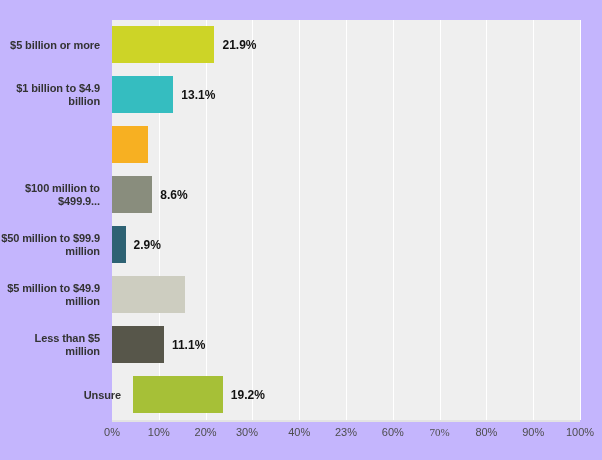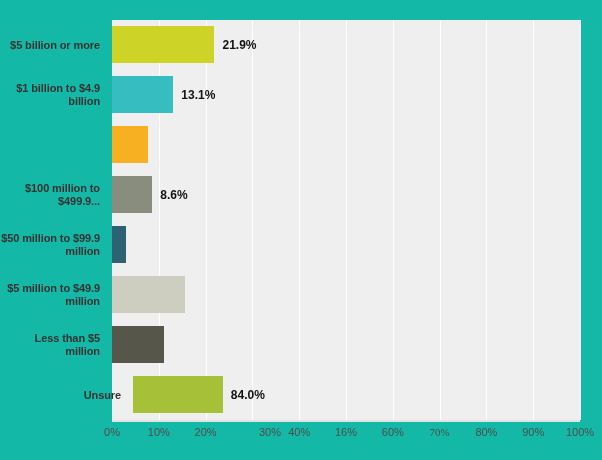--- a/index.html
+++ b/index.html
@@ -7,21 +7,21 @@
     padding: 0;
     background: #ffffff;
   }
   body {
     font-family: "Liberation Sans", sans-serif;
   }
   #chart-root {
     position: relative;
     width: 602px;
     height: 460px;
-    background: #14b8a6;
+    background: #c4b5fd;
     overflow: hidden;
   }
 
   
   #plot-area {
     position: absolute;
     left: 112px;
     top: 20px;
     width: 468px;
     height: 400px;
@@ -136,43 +136,45 @@
         <div class="bar" style="width: 36.036px; background: rgb(247, 176, 34);"></div>
       </div>
       <div class="row" style="top: 170px;">
         <div class="row-label">$100 million to $499.9...</div>
         <div class="bar" style="width: 40.248px; background: rgb(137, 141, 125);"></div>
         <div class="bar-value" style="left: 152.248px;">8.6%</div>
       </div>
       <div class="row" style="top: 220px;">
         <div class="row-label">$50 million to $99.9 million</div>
         <div class="bar" style="width: 13.572px; background: rgb(46, 98, 115);"></div>
+        <div class="bar-value" style="left: 125.572px;">2.9%</div>
       </div>
       <div class="row" style="top: 270px;">
         <div class="row-label">$5 million to $49.9 million</div>
         <div class="bar" style="width: 73.008px; background: rgb(205, 205, 192);"></div>
       </div>
       <div class="row" style="top: 320px;">
         <div class="row-label">Less than $5 million</div>
         <div class="bar" style="width: 51.948px; background: rgb(87, 86, 74);"></div>
+        <div class="bar-value" style="left: 163.948px;">11.1%</div>
       </div>
       <div class="row" style="top: 370px; margin-left: 21px;">
         <div class="row-label">Unsure</div>
         <div class="bar" style="width: 89.856px; background: rgb(166, 192, 55);"></div>
-        <div class="bar-value" style="left: 201.856px;">84.0%</div>
+        <div class="bar-value" style="left: 201.856px;">19.2%</div>
       </div>
     </div>
 
   <div id="x-axis">
       <div class="xtick" style="left: 112px;">0%</div>
       <div class="xtick" style="left: 158.8px;">10%</div>
       <div class="xtick" style="left: 205.6px;">20%</div>
-      <div class="xtick" style="left: 270px;">30%</div>
+      <div class="xtick" style="left: 247px;">30%</div>
       <div class="xtick" style="left: 299.2px;">40%</div>
-      <div class="xtick" style="left: 346px;">16%</div>
+      <div class="xtick" style="left: 346px;">23%</div>
       <div class="xtick" style="left: 392.8px;">60%</div>
       <div class="xtick" style="left: 439.6px; font-family: Liberation Serif, serif;">70%</div>
       <div class="xtick" style="left: 486.4px;">80%</div>
       <div class="xtick" style="left: 533.2px;">90%</div>
       <div class="xtick" style="left: 580px;">100%</div>
     </div>
 
 </div>
 
 </body></html>

